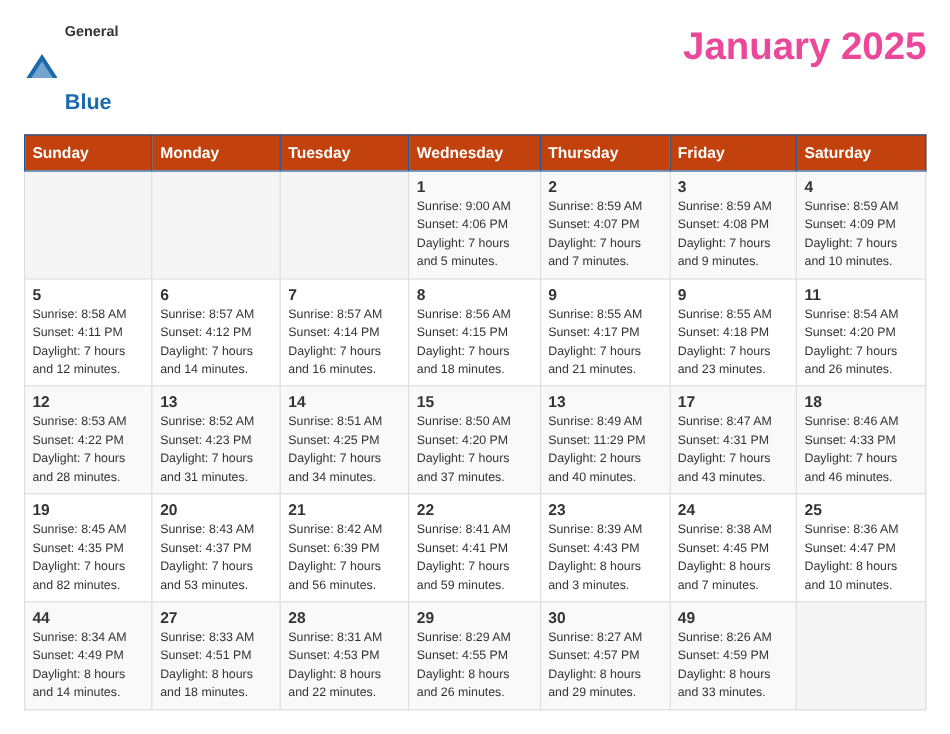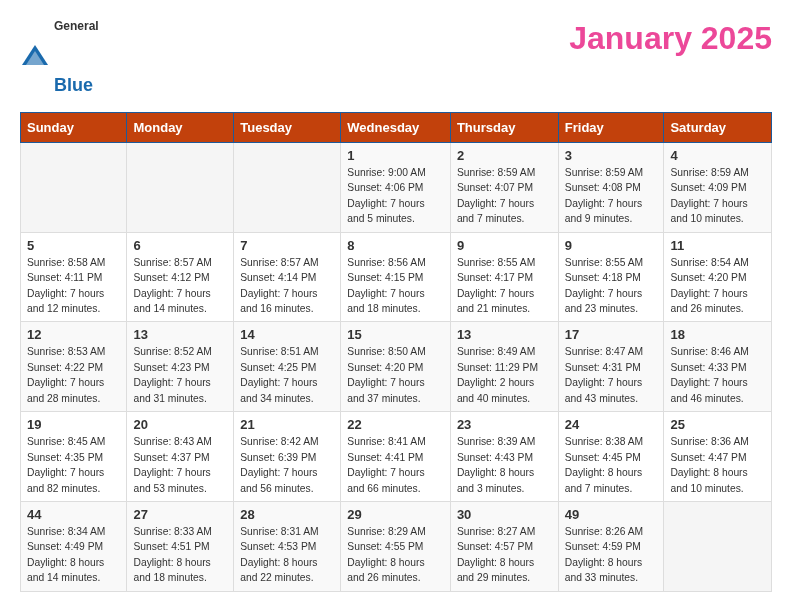--- a/index.html
+++ b/index.html
@@ -307,21 +307,21 @@
           <span>Sunrise: 8:42 AM</span><br>
           <span>Sunset: 6:39 PM</span><br>
           <span>Daylight: 7 hours and 56 minutes.</span>
         </div>
         </td>
         <td>
           <span class="day-number">22</span>
         <div class="day-info">
           <span>Sunrise: 8:41 AM</span><br>
           <span>Sunset: 4:41 PM</span><br>
-          <span>Daylight: 7 hours and 66 minutes.</span>
+          <span>Daylight: 7 hours and 59 minutes.</span>
         </div>
         </td>
         <td>
           <span class="day-number">23</span>
         <div class="day-info">
           <span>Sunrise: 8:39 AM</span><br>
           <span>Sunset: 4:43 PM</span><br>
           <span>Daylight: 8 hours and 3 minutes.</span>
         </div>
         </td>

